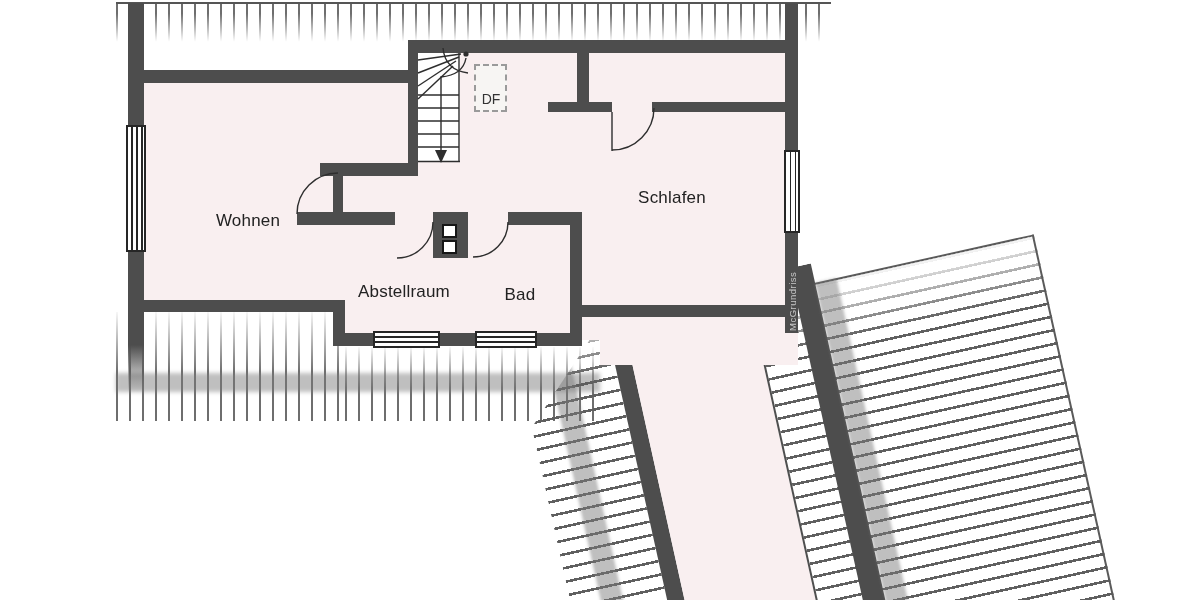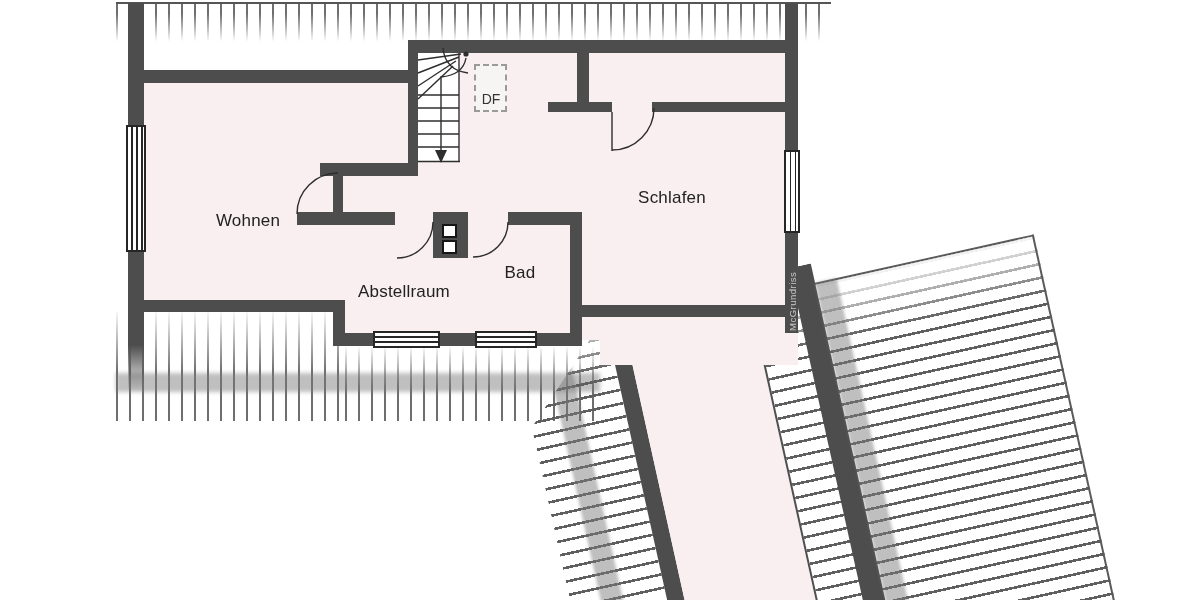--- a/index.html
+++ b/index.html
@@ -76,21 +76,21 @@
   #win-right{left:784px;top:150px;width:16px;height:83px;}
   #win-abst{left:373px;top:331px;width:67px;height:17px;}
   #win-bad{left:475px;top:331px;width:62px;height:17px;}
   
   #df-box{left:474px;top:64px;width:33px;height:48px;background:#f7f5f3;border:2px dashed #9a9a9a;box-sizing:border-box;}
   
   .room-label{position:absolute;transform:translate(-50%,-50%);font-size:17px;color:#222;white-space:nowrap;letter-spacing:.2px;}
   #lbl-wohnen{left:248px;top:177px;margin-top:44px;}
   #lbl-schlafen{left:672px;top:198px;}
   #lbl-abstellraum{left:404px;top:292px;}
-  #lbl-bad{left:520px;top:273px;}
+  #lbl-bad{left:520px;top:295px;}
   #lbl-df{position:absolute;left:491px;top:99px;transform:translate(-50%,-50%);font-size:14px;color:#333;}
   #watermark{position:absolute;left:786px;top:258px;width:13px;height:86px;
     writing-mode:vertical-rl;transform:rotate(180deg);font-size:9.5px;color:#c9c9c9;
     letter-spacing:.5px;text-align:center;line-height:13px;}
   #plan-svg{left:0;top:0;}
 </style>
 </head>
 <body>
 
 <div id="stage" style="--room: #f9eff0; --wall: #4d4d4d; --stripe: #6e6e6e; --line: #2e2e2e;">

